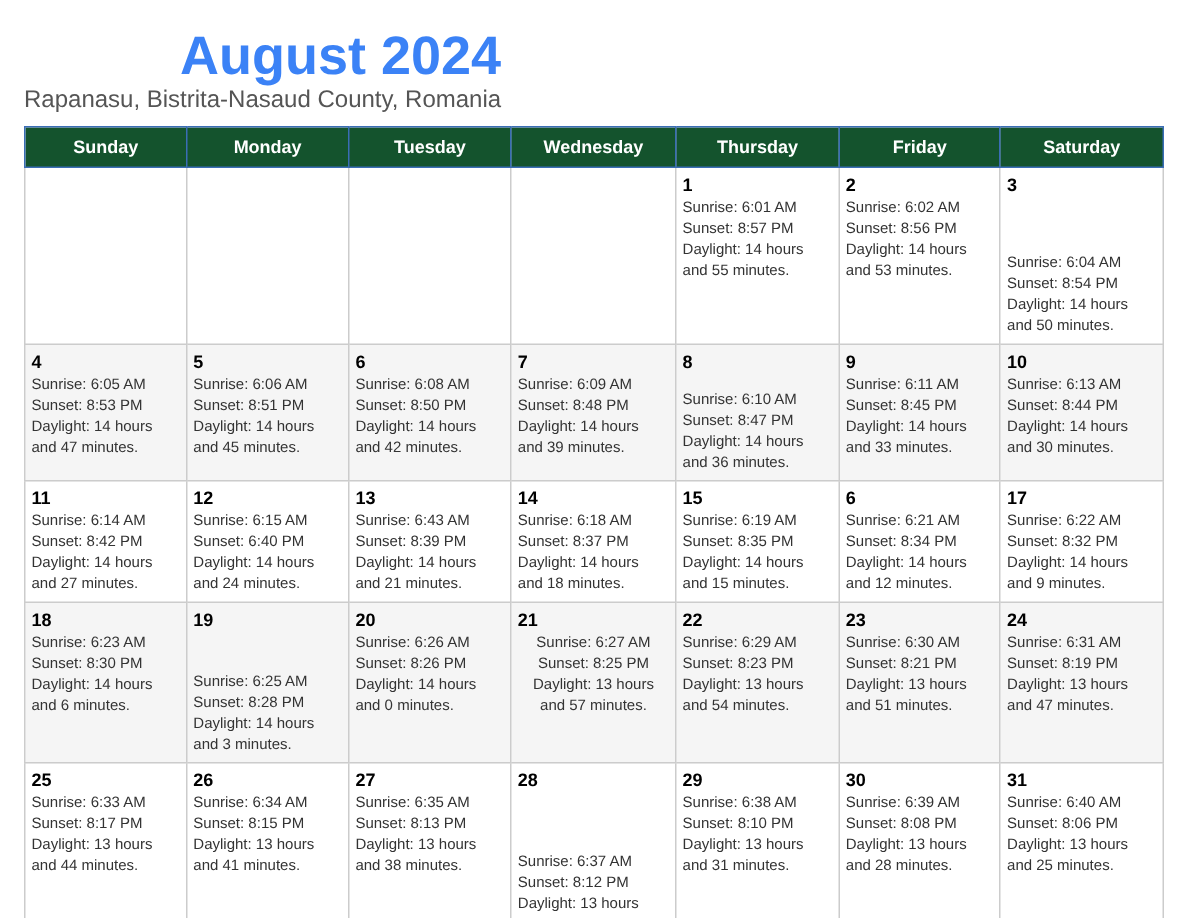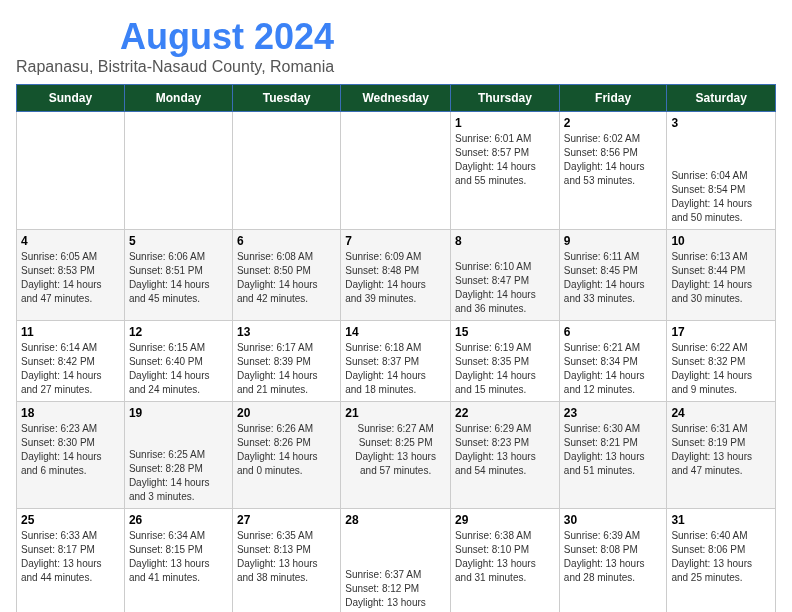--- a/index.html
+++ b/index.html
@@ -183,21 +183,21 @@
         </td>
         <td>
           <span class="day-num">12</span>
           <div class="day-info" style="white-space: pre-line;">Sunrise: 6:15 AM
 Sunset: 6:40 PM
 Daylight: 14 hours
 and 24 minutes.</div>
         </td>
         <td>
           <span class="day-num">13</span>
-          <div class="day-info" style="white-space: pre-line;">Sunrise: 6:17 AM
+          <div class="day-info" style="white-space: pre-line;">Sunrise: 6:43 AM
 Sunset: 8:39 PM
 Daylight: 14 hours
 and 21 minutes.</div>
         </td>
         <td>
           <span class="day-num">14</span>
           <div class="day-info" style="white-space: pre-line;">Sunrise: 6:18 AM
 Sunset: 8:37 PM
 Daylight: 14 hours
 and 18 minutes.</div>

